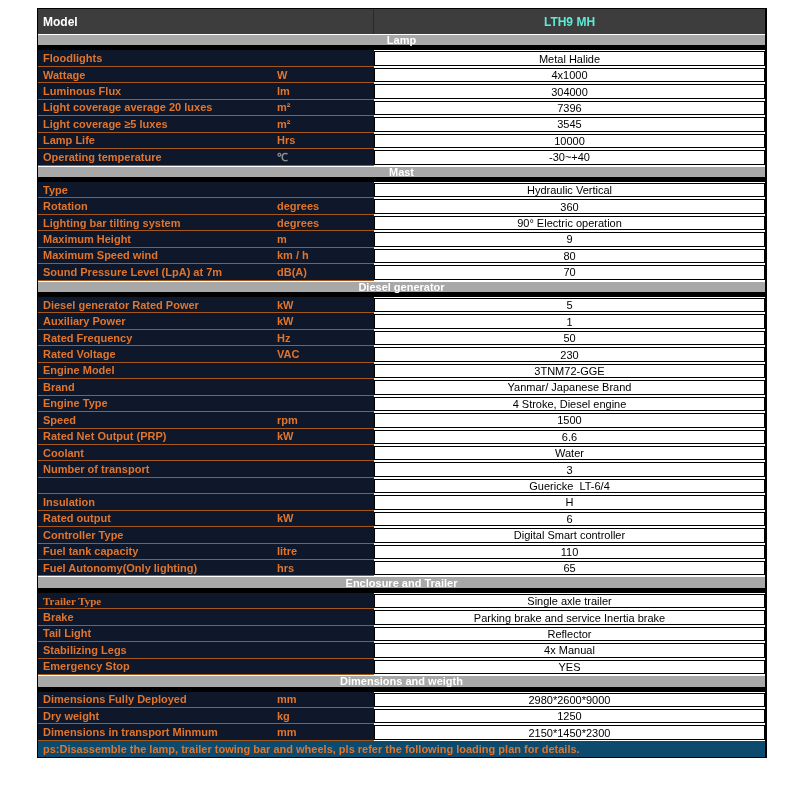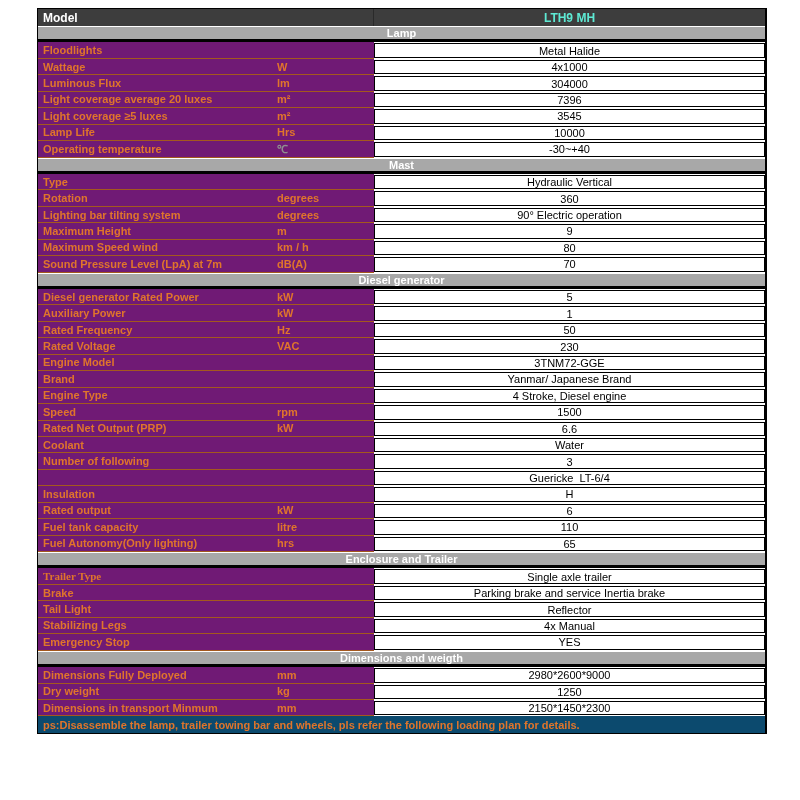--- a/index.html
+++ b/index.html
@@ -20,21 +20,21 @@
     box-sizing: content-box;
     background: #fff;
   }
   .row {
     display: flex;
     height: 16.44px;
     box-sizing: border-box;
   }
   .model-row {
     background: #3D3D3D;
-    height: 17px;
+    height: 25px;
   }
   .model-label {
     width: 336px;
     box-sizing: border-box;
     padding-left: 5px;
     display: flex;
     align-items: center;
     color: #ffffff;
     font-weight: bold;
     font-size: 12px;
@@ -45,31 +45,31 @@
     display: flex;
     align-items: center;
     justify-content: center;
     color: #5eead4;
     font-weight: bold;
     font-size: 12px;
   }
   .section-row {
     background: #A8A8A8;
     border-top: 1px solid #ffffff;
-    border-bottom: 3px solid #000000;
+    border-bottom: 5px solid #000000;
     align-items: center;
     justify-content: center;
     color: #ffffff;
     font-weight: bold;
     font-size: 11px;
   }
   .cell-left {
     width: 336px;
     box-sizing: border-box;
-    background: #701a75;
+    background: #0f172a;
     border-bottom: 1px solid #A4581E;
     position: relative;
     display: flex;
     align-items: center;
     padding-left: 5px;
     color: #E0752B;
     font-weight: bold;
     font-size: 11px;
   }
   .unit {
@@ -263,21 +263,21 @@
         <div class="cell-right">6.6</div>
       </div>
       <div class="row data-row">
         <div class="cell-left">
           <div class="" style="display: inline;">Coolant</div>
         </div>
         <div class="cell-right">Water</div>
       </div>
       <div class="row data-row">
         <div class="cell-left">
-          <div class="" style="display: inline;">Number of following</div>
+          <div class="" style="display: inline;">Number of transport</div>
         </div>
         <div class="cell-right">3</div>
       </div>
       <div class="row data-row">
         <div class="cell-left">
           <div class="" style="display: inline; margin-top: 24px;">Alternator Model</div>
         </div>
         <div class="cell-right">Guericke  LT-6/4</div>
       </div>
       <div class="row data-row">
@@ -285,20 +285,26 @@
           <div class="" style="display: inline;">Insulation</div>
         </div>
         <div class="cell-right">H</div>
       </div>
       <div class="row data-row">
         <div class="cell-left">
           <div class="" style="display: inline;">Rated output</div>
           <div class="unit">kW</div>
         </div>
         <div class="cell-right">6</div>
+      </div>
+      <div class="row data-row">
+        <div class="cell-left">
+          <div class="" style="display: inline;">Controller Type</div>
+        </div>
+        <div class="cell-right">Digital Smart controller</div>
       </div>
       <div class="row data-row">
         <div class="cell-left">
           <div class="" style="display: inline;">Fuel tank capacity</div>
           <div class="unit">litre</div>
         </div>
         <div class="cell-right">110</div>
       </div>
       <div class="row data-row">
         <div class="cell-left">

